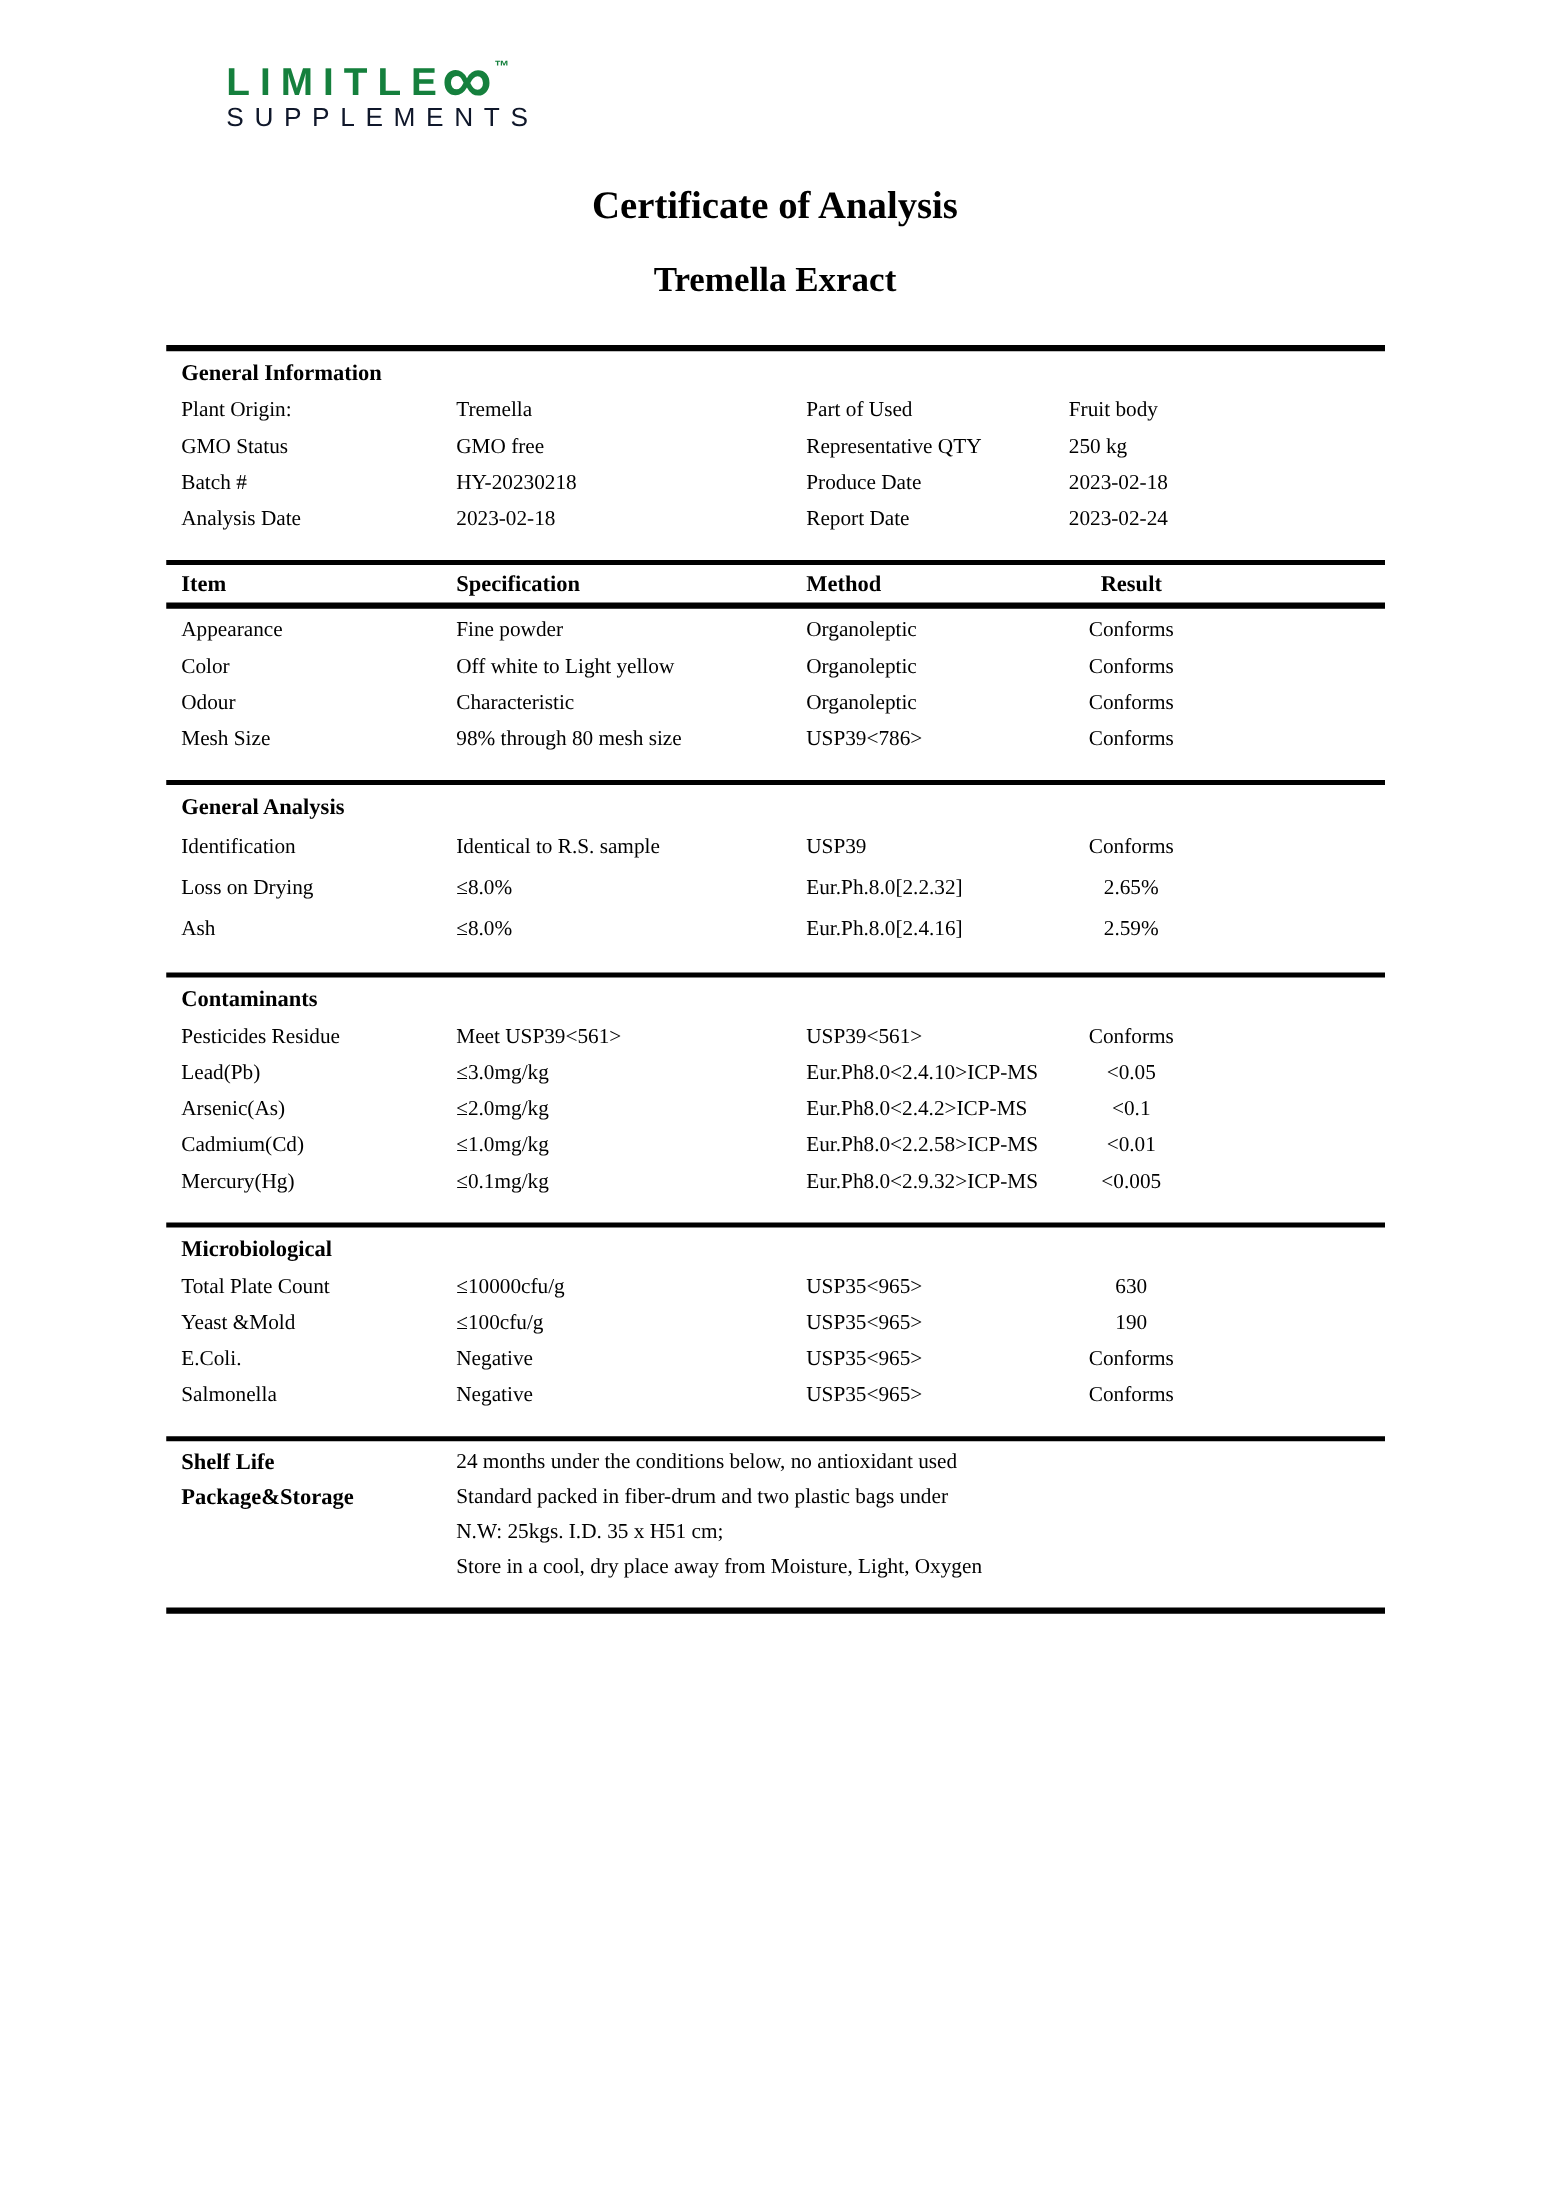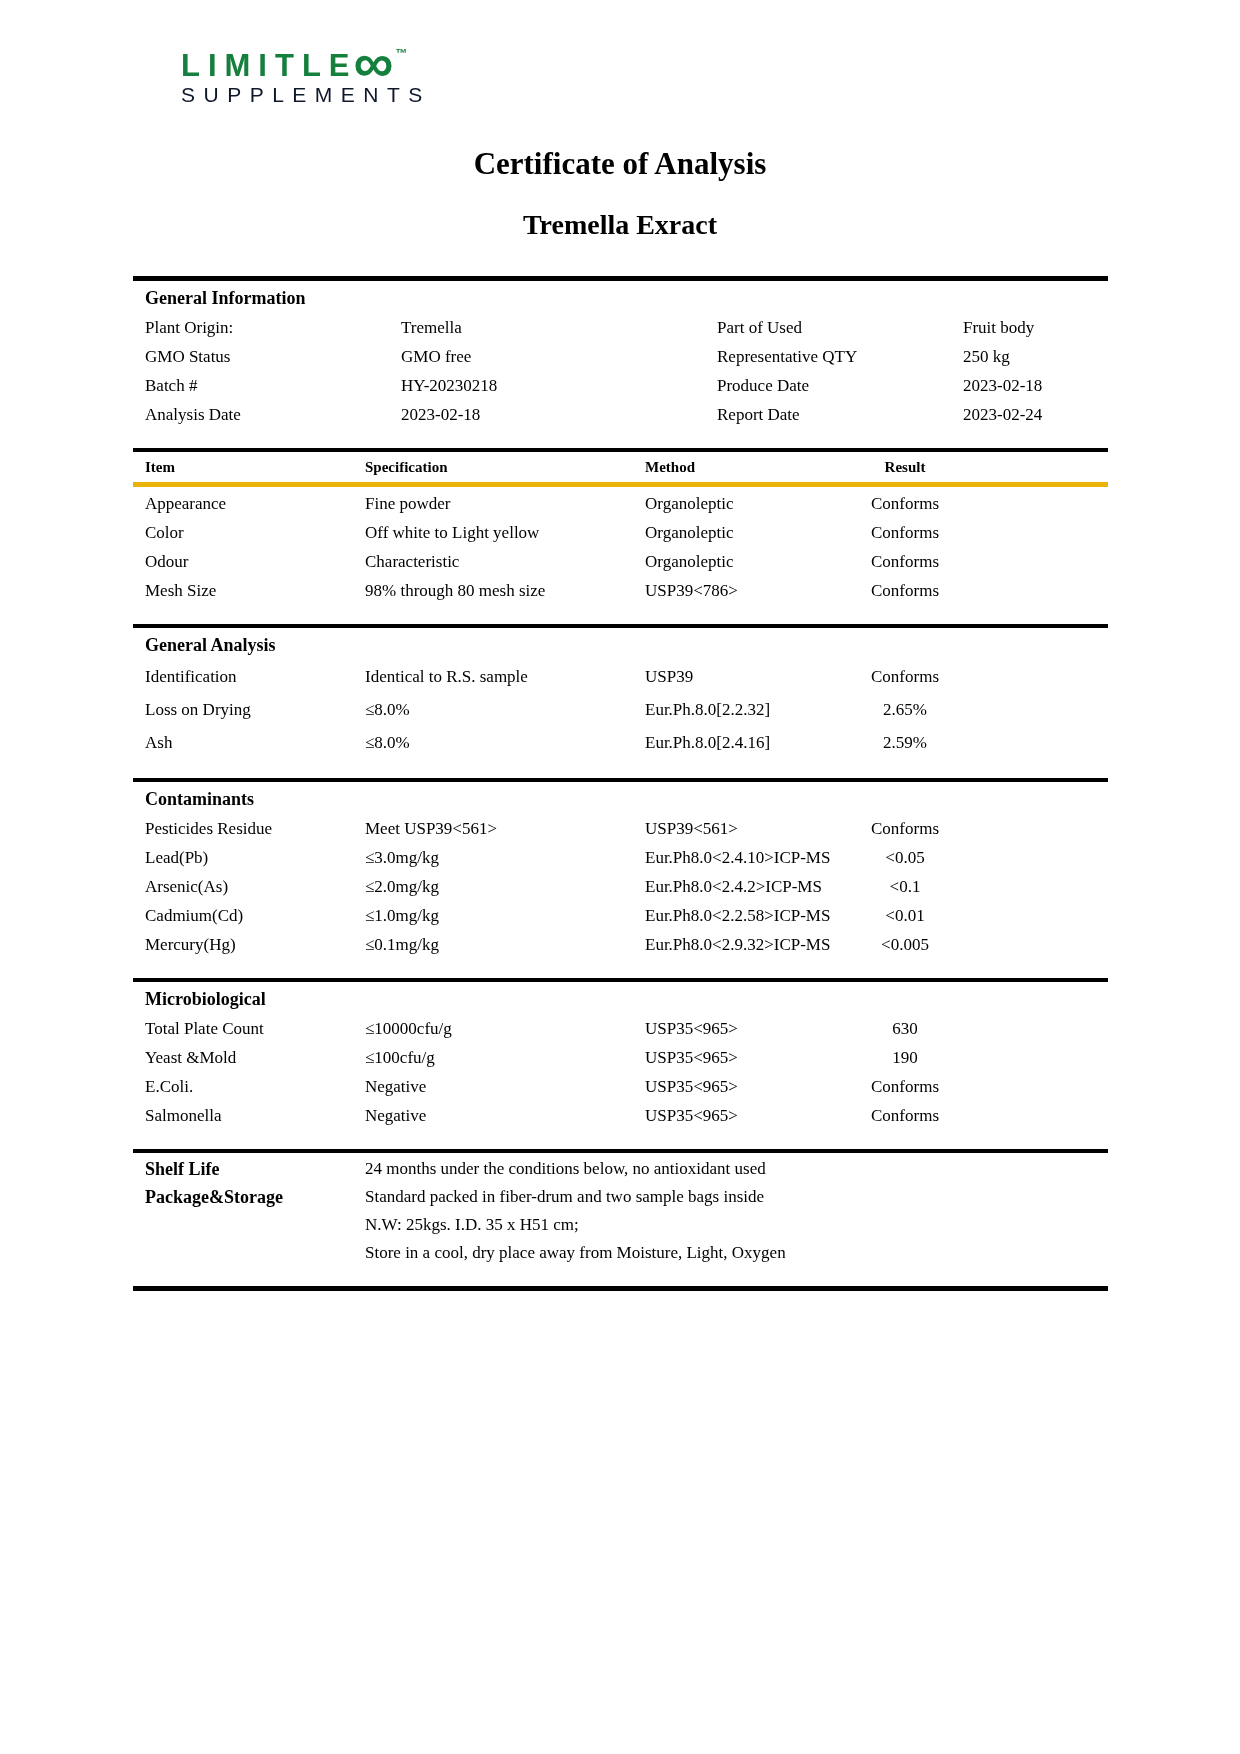--- a/index.html
+++ b/index.html
@@ -71,30 +71,30 @@
   .section-heading {
     font-weight:bold; font-size:18px;
     padding-left:12px;
     height:30px; line-height:30px;
   }
 
   .gi-row {
     display:grid;
     grid-template-columns:220px 280px 210px auto;
     padding-left:12px;
-    height:29px; line-height:29px;gap:36px;
+    height:29px; line-height:29px;
   }
 
   .cols-header {
     display:grid;
     grid-template-columns:220px 280px 160px 200px;
     padding-left:12px;
     height:30px; line-height:30px;
-    font-weight:bold; font-size:15px;
-    border-bottom:5px solid #eab308;
+    font-weight:bold; font-size:18px;
+    border-bottom:5px solid #000000;
   }
   .cols-header .result-col { text-align:center; }
 
   .data-row {
     display:grid;
     grid-template-columns:220px 280px 160px 200px;
     padding-left:12px;
     height:29px; line-height:29px;
   }
   .ga .data-row { height:33px; line-height:33px; }
@@ -274,21 +274,21 @@
       </div>
     </div>
 
     <div class="section">
       <div class="storage-row">
         <span class="storage-label">Shelf Life</span>
         <span>24 months under the conditions below, no antioxidant used</span>
       </div>
       <div class="storage-row">
         <span class="storage-label">Package&amp;Storage</span>
-        <span>Standard packed in fiber-drum and two sample bags inside</span>
+        <span>Standard packed in fiber-drum and two plastic bags under</span>
       </div>
       <div class="storage-row">
         <span class="storage-label"></span>
         <span>N.W: 25kgs. I.D. 35 x H51 cm;</span>
       </div>
       <div class="storage-row">
         <span class="storage-label"></span>
         <span>Store in a cool, dry place away from Moisture, Light, Oxygen</span>
       </div>
     </div>

